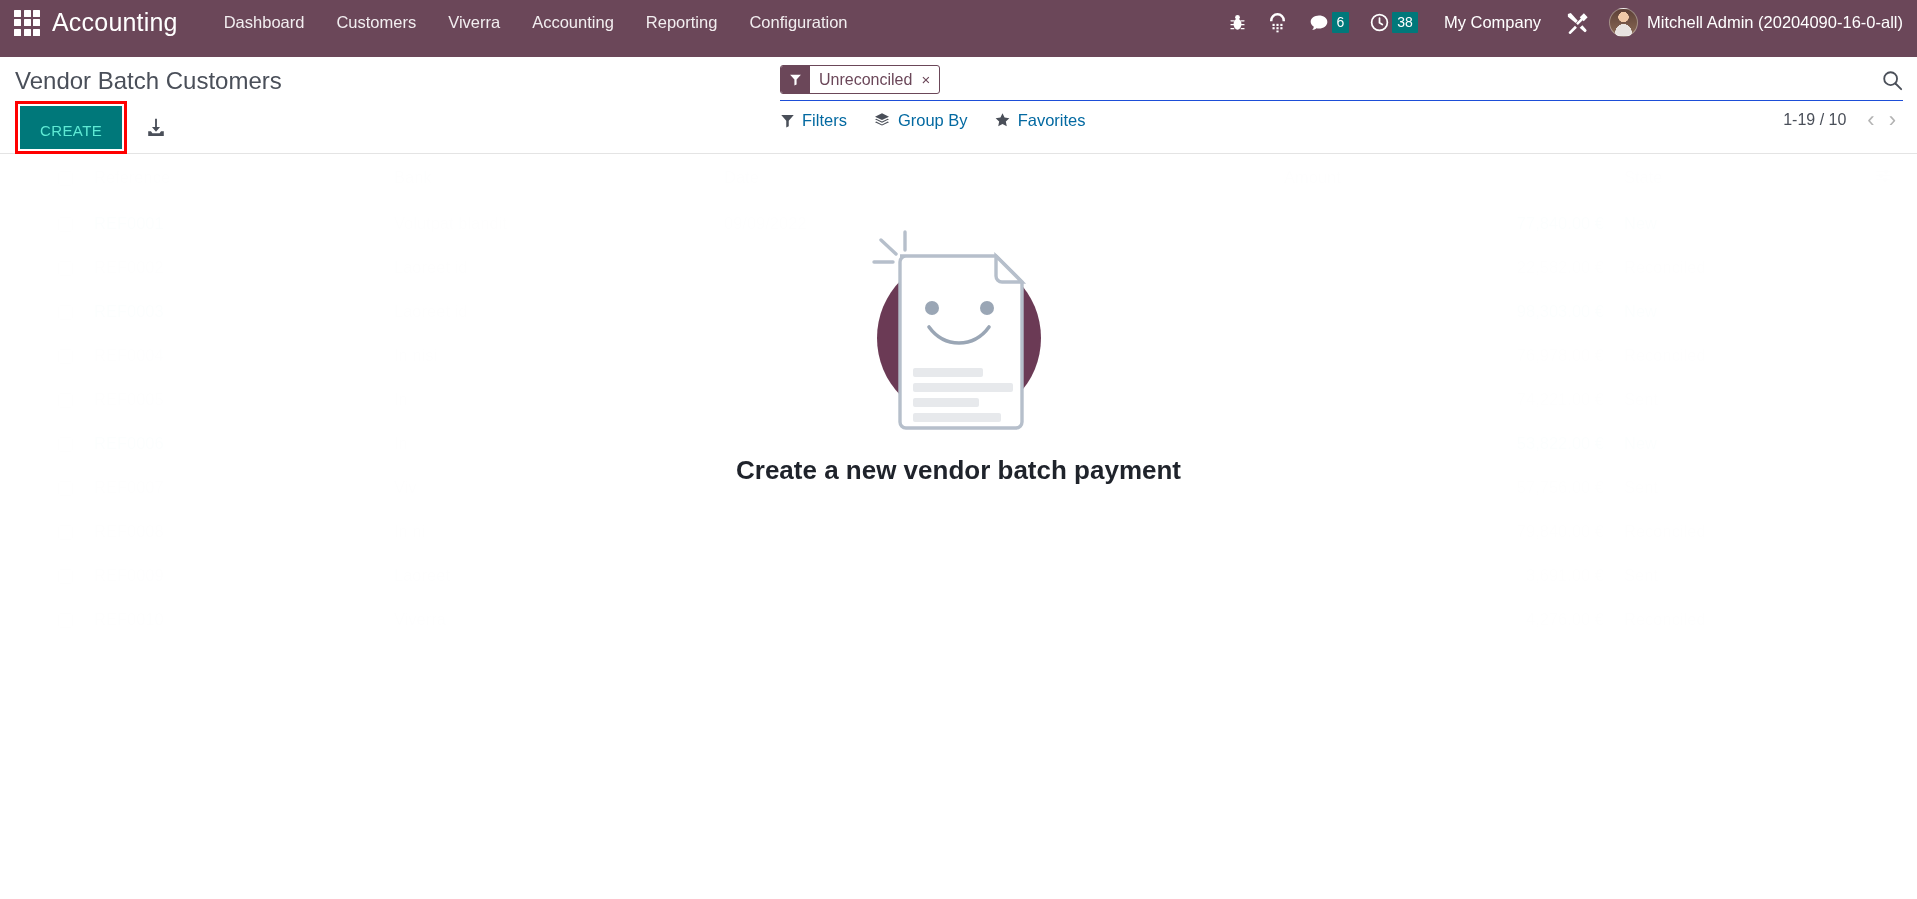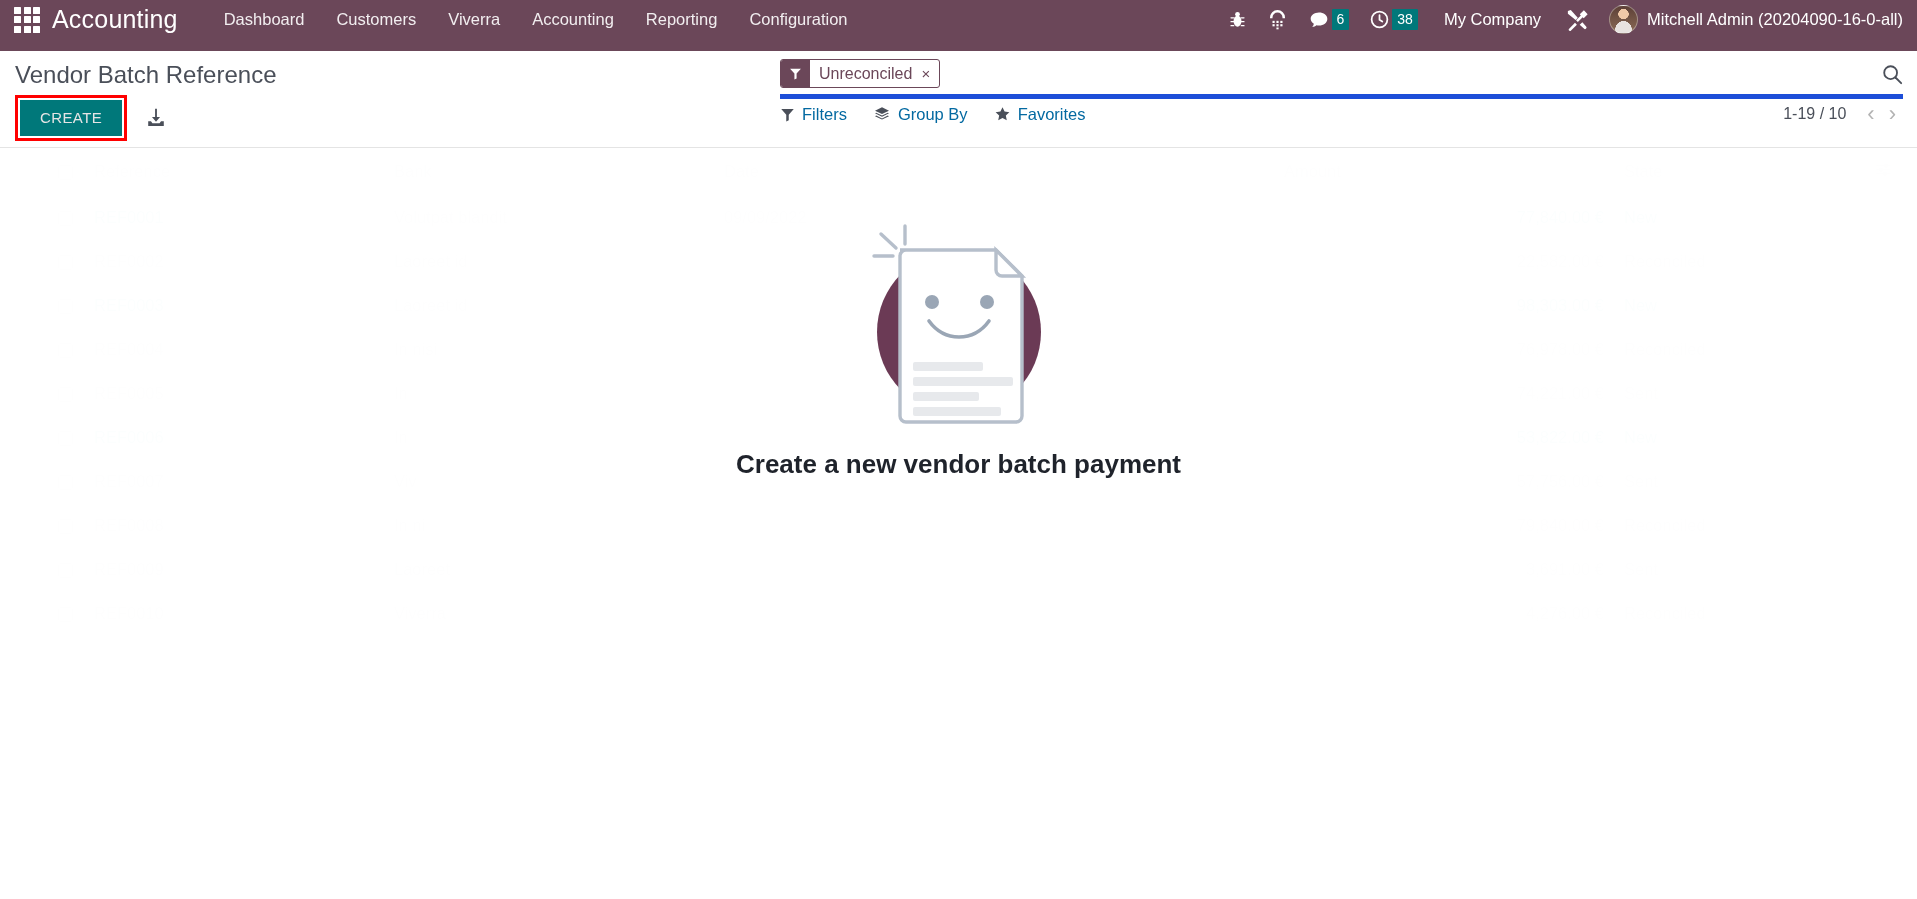--- a/index.html
+++ b/index.html
@@ -5,21 +5,21 @@
   * { box-sizing: border-box; margin: 0; padding: 0; }
   html, body {
     width: 1917px; height: 899px;
     font-family: "Liberation Sans", sans-serif;
     background: #ffffff;
     overflow: hidden;
   }
 
   
   .navbar {
-    height: 51px;
+    height: 57px;
     background: #6b4759;
     display: flex;
     align-items: center;
     padding: 0 14px 12px 8px;
     color: #fff;
     position: relative;
     z-index: 50;
   }
   .apps-grid {
     width: 26px; height: 26px;
@@ -108,46 +108,46 @@
     left: 15px; top: 44px;
     display: flex; align-items: center;
   }
   .btn-create-wrap {
     border: 3px solid #ff0000;
     padding: 2px;
     display: inline-block;
   }
   .btn-create {
     background: #00787a;
-    color: #e5e5e5;
+    color: #5eead4;
     border: none;
     font-size: 15px;
     font-weight: 500;
     letter-spacing: .4px;
-    padding: 9px 20px 10px;
+    padding: 16px 20px 10px;
     cursor: pointer;
     font-family: inherit;
   }
   .btn-import {
     margin-left: 18px;
     cursor: pointer;
     display: flex;
     align-items: center;
     color: #4a4f59;
   }
 
   
   .search-area {
     position: absolute;
     left: 780px; right: 14px; top: 8px;
   }
   .searchview {
     display: flex;
     align-items: stretch;
-    border-bottom: 5px solid #1d4ed8;
+    border-bottom: 1px solid #1d4ed8;
     padding-bottom: 6px;
     min-height: 34px;
   }
   .facet {
     display: flex;
     align-items: stretch;
     border: 1px solid #6b4759;
     border-radius: 3px;
     overflow: hidden;
     height: 29px;
@@ -377,21 +377,21 @@
   </div>
 
   <div class="user-box">
     <span class="avatar"></span>
     <span class="user-name">Mitchell Admin (20204090-16-0-all)</span>
   </div>
 </div>
 
 <div class="control-panel">
 
-  <div class="cp-title">Vendor Batch Reference</div>
+  <div class="cp-title">Vendor Batch Customers</div>
 
   <div class="cp-buttons">
     <span class="btn-create-wrap">
       <button class="btn-create">CREATE</button>
     </span>
     <span class="btn-import">
       <svg width="22" height="22" viewBox="0 0 24 24" fill="#4a4f59">
         <path d="M11 2h2v9h3.4L12 16.2 7.6 11H11V2z"></path>
         <path d="M3.5 15.5h3l1.6 2.2h7.8l1.6-2.2h3v5.2h-17v-5.2z"></path>
       </svg>

